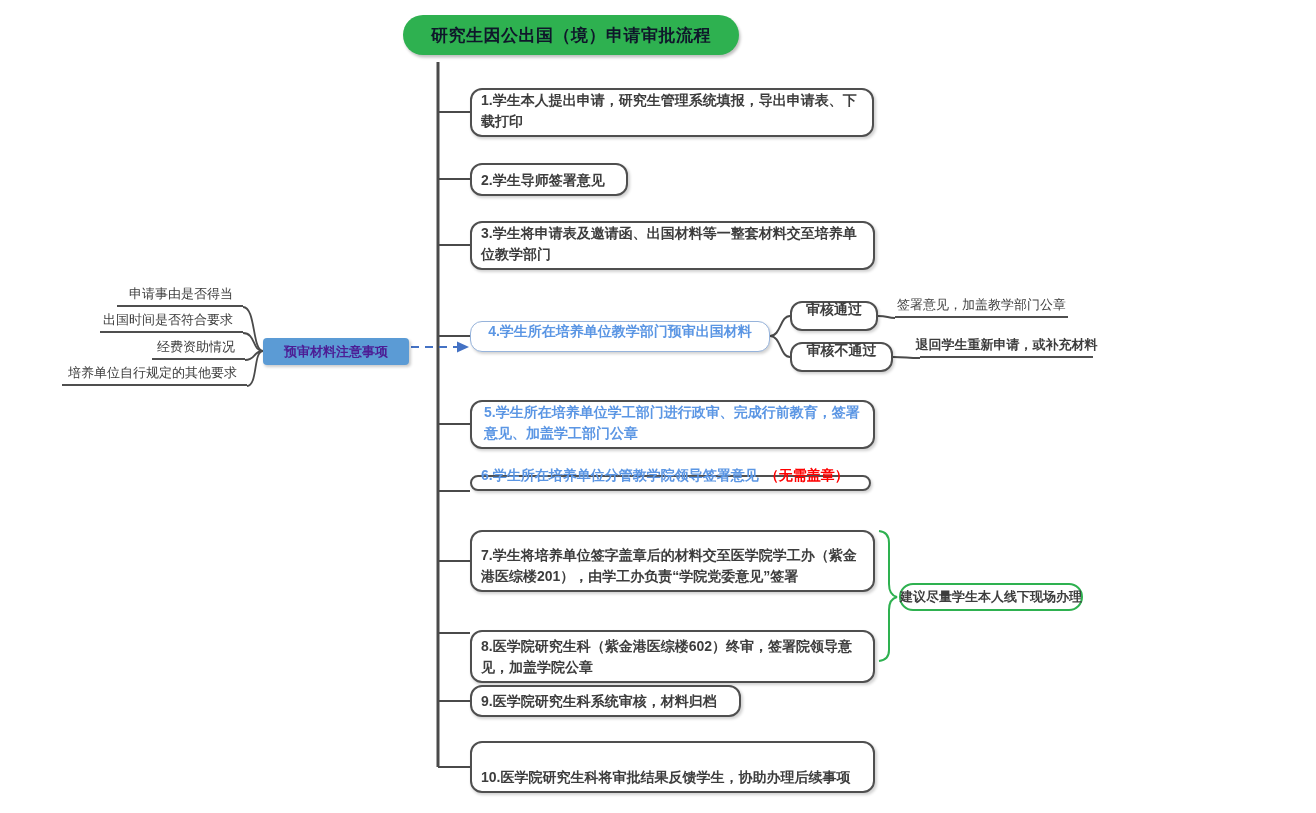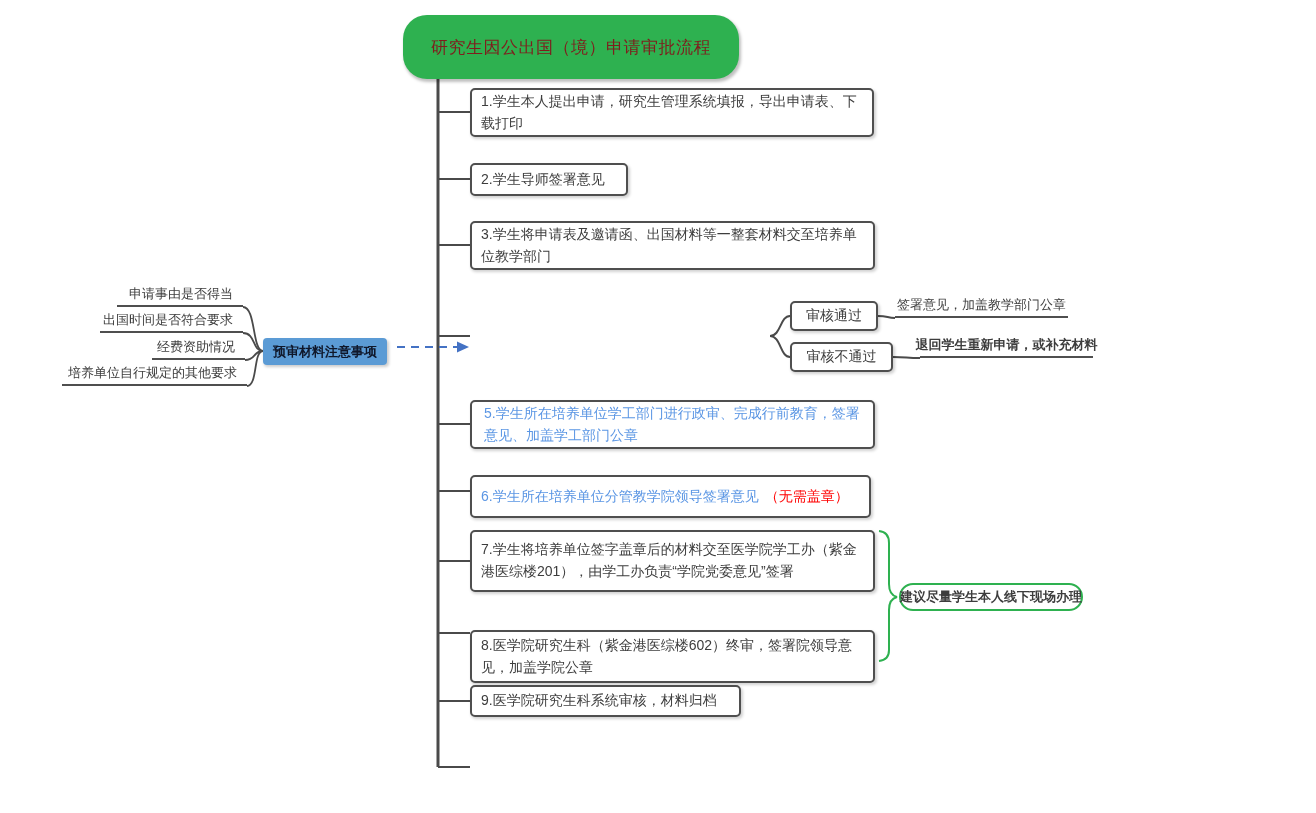--- a/index.html
+++ b/index.html
@@ -3,54 +3,54 @@
 <meta charset="utf-8">
 <style>
   html,body { margin:0; padding:0; background:#ffffff; }
   .canvas {
     position:relative; width:1316px; height:813px; background:#fff;
     font-family:"Liberation Sans","DejaVu Sans",sans-serif; overflow:hidden;
   }
   svg.lines { position:absolute; left:0; top:0; width:1316px; height:813px; }
 
   .title-node {
-    position:absolute; left:403px; top:15px; width:336px; height:64px;
+    position:absolute; left:403px; top:15px; width:336px; height:40px;
     background:var(--title-bg,#2EB150); border-radius:24px;
     display:flex; align-items:center; justify-content:center;
-    color:#7f1d1d; font-weight:normal; font-size:17px; letter-spacing:0.5px;
+    color:#0f172a; font-weight:bold; font-size:17px; letter-spacing:0.5px;
     box-shadow:1.5px 2.5px 3px rgba(0,0,0,0.25);
   }
 
   .node {
     position:absolute; box-sizing:border-box; background:#fff;
-    border:2px solid var(--node-border,#4f4f4f); border-radius:5px;
-    display:flex; align-items:center;
-    font-size:14px; font-weight:normal; color:var(--text,#3d3d3d);
+    border:2px solid var(--node-border,#4f4f4f); border-radius:12px;
+    display:flex; align-items:flex-end;
+    font-size:14px; font-weight:bold; color:var(--text,#3d3d3d);
     padding:2px 9px; line-height:1.55;
     box-shadow:1.5px 2px 3px rgba(0,0,0,0.18);
   }
   .node.center-text { justify-content:center; padding:8px 4px; }
   .node.blue-text { color:var(--blue-text,#5B96E4); }
   .node.light-border { border-color:#96B3DB; border-width:1.5px; }
 
   .leaf {
     position:absolute; box-sizing:border-box;
     font-size:13px; color:var(--text,#3d3d3d);
     border-bottom:2px solid var(--node-border,#4f4f4f);
     display:flex; align-items:flex-end; padding-bottom:3px; line-height:1.2;
     white-space:nowrap;
   }
   .leaf.right-align { justify-content:flex-end; padding-right:10px; }
   .leaf.center { justify-content:center; }
 
   .blue-pill {
-    position:absolute; left:263px; top:338px; width:124px; height:27px;
+    position:absolute; left:263px; top:338px; width:146px; height:27px;
     background:var(--blue-fill,#5B9BD5); border-radius:4px;
     display:flex; align-items:center; justify-content:center;
-    color:#0f172a; font-weight:bold; font-size:13px;
+    color:#4c1d95; font-weight:bold; font-size:13px;
     box-shadow:1.5px 2px 3px rgba(0,0,0,0.2);
   }
 
   .suggestion {
     position:absolute; left:899px; top:583px; width:184px; height:28px;
     box-sizing:border-box; background:#fff;
     border:2px solid var(--accent-green,#2EB150); border-radius:15px;
     display:flex; align-items:center; justify-content:center;
     font-size:13px; font-weight:bold; color:var(--text,#3d3d3d);
     white-space:nowrap;
@@ -106,35 +106,41 @@
 
   <div class="node" style="left:470px; top:88px;  width:404px; height:49px;">
       <span>1.学生本人提出申请，研究生管理系统填报，导出申请表、下载打印</span>
     </div>
   <div class="node" style="left:470px; top:163px; width:158px; height:33px;">
       <span>2.学生导师签署意见</span>
     </div>
   <div class="node" style="left:470px; top:221px; width:405px; height:49px;">
       <span>3.学生将申请表及邀请函、出国材料等一整套材料交至培养单位教学部门</span>
     </div>
+  <div class="node blue-text light-border center-text" style="left:470px; top:321px; width:300px; height:31px;">
+      <span>4.学生所在培养单位教学部门预审出国材料</span>
+    </div>
   <div class="node blue-text" style="left:470px; top:400px; width:405px; height:49px;padding-left:12px;">
       <span>5.学生所在培养单位学工部门进行政审、完成行前教育，签署意见、加盖学工部门公章</span>
     </div>
-  <div class="node blue-text" style="left:470px; top:475px; width:401px; height:43px; white-space:nowrap;">
+  <div class="node blue-text" style="left:470px; top:475px; width:401px; height:16px; white-space:nowrap;">
       <span>6.学生所在培养单位分管教学院领导签署意见</span>
       <span class="note-red">（无需盖章）</span>
     </div>
   <div class="node" style="left:470px; top:530px; width:405px; height:62px;">
       <span>7.学生将培养单位签字盖章后的材料交至医学院学工办（紫金港医综楼201），由学工办负责“学院党委意见”签署</span>
     </div>
   <div class="node" style="left:470px; top:607px; width:405px; height:53px;margin-top:23px;">
       <span>8.医学院研究生科（紫金港医综楼602）终审，签署院领导意见，加盖学院公章</span>
     </div>
   <div class="node" style="left:470px; top:685px; width:271px; height:32px;">
       <span>9.医学院研究生科系统审核，材料归档</span>
+    </div>
+  <div class="node" style="left:470px; top:741px; width:405px; height:52px;">
+      <span>10.医学院研究生科将审批结果反馈学生，协助办理后续事项</span>
     </div>
 
   <div class="node center-text" style="left:790px; top:301px; width:88px;  height:30px;">
       <span>审核通过</span>
     </div>
   <div class="node center-text" style="left:790px; top:342px; width:103px; height:30px;">
       <span>审核不通过</span>
     </div>
   <div class="leaf center" style="left:895px; top:297px; width:173px; height:21px;">签署意见，加盖教学部门公章</div>
   <div class="leaf center" style="left:920px; top:337px; width:173px; height:21px;font-weight:bold;">退回学生重新申请，或补充材料</div>

